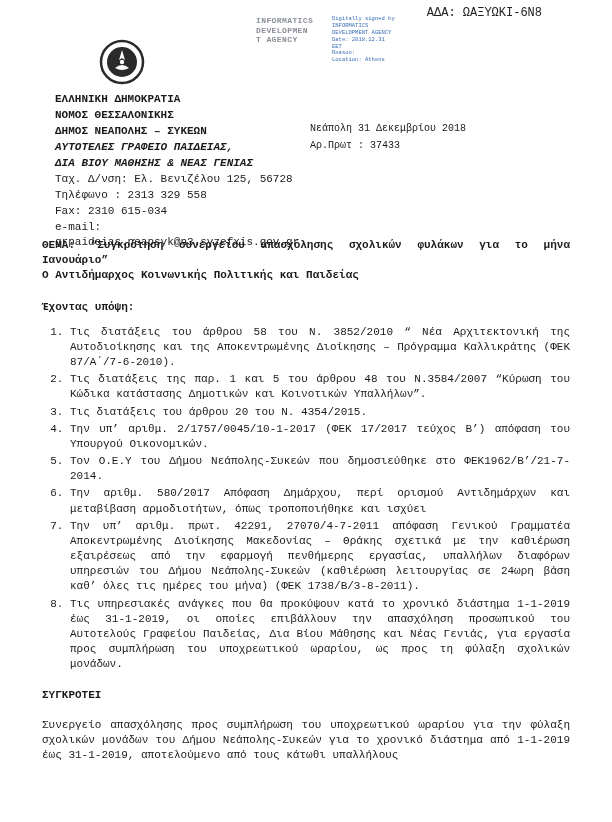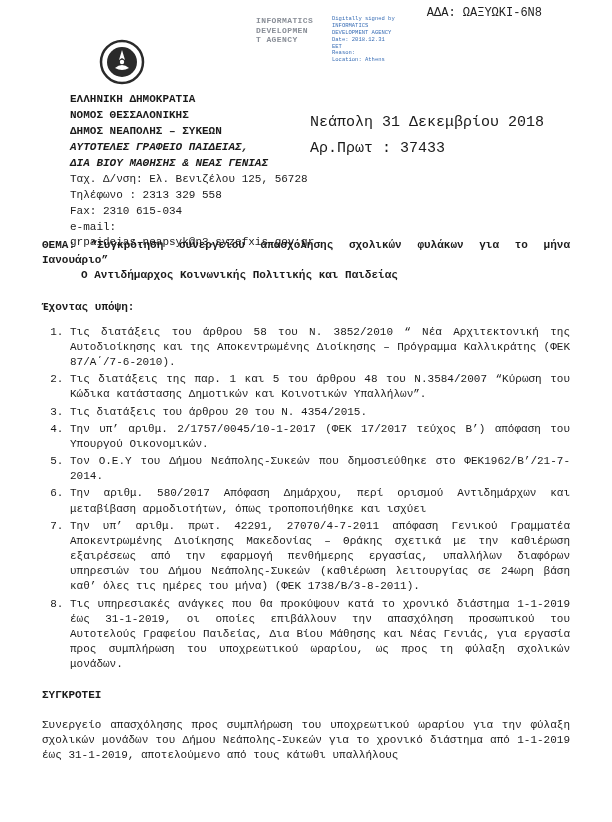--- a/index.html
+++ b/index.html
@@ -46,45 +46,45 @@
   .logo {
     position: absolute;
     top: 38px;
     left: 98px;
     width: 48px;
     height: 48px;
   }
   .org-block {
     position: absolute;
     top: 92px;
-    left: 70px;
+    left: 55px;
     font-size: 11px;
     line-height: 1.45;
     width: 250px;
   }
   .org-line.b  { font-weight: bold; }
   .org-line.bi { font-weight: bold; font-style: italic; }
   .date-block {
     position: absolute;
-    top: 110px;
+    top: 120px;
     left: 310px;
-    font-size: 15px;
+    font-size: 10px;
     line-height: 1.7;
   }
   .doc-body {
     position: absolute;
     top: 238px;
     left: 42px;
     right: 42px;
     font-size: 11px;
     line-height: 1.38;
     text-align: justify;
   }
   .subject { font-weight: bold; }
-  .author-line { font-weight: bold; margin-bottom: 16px; margin-left: 39px; }
+  .author-line { font-weight: bold; margin-bottom: 16px; }
   .having-regard { font-weight: bold; margin-bottom: 10px; }
   ol.legal-list { margin: 0 0 6px 0; padding-left: 28px; }
   ol.legal-list li { margin-bottom: 2px; }
   .decision-heading {
     text-align: left;
     font-weight: bold;
     margin: 16px 0 14px 0;
   }
   .closing { text-align: justify; }
 </style>

